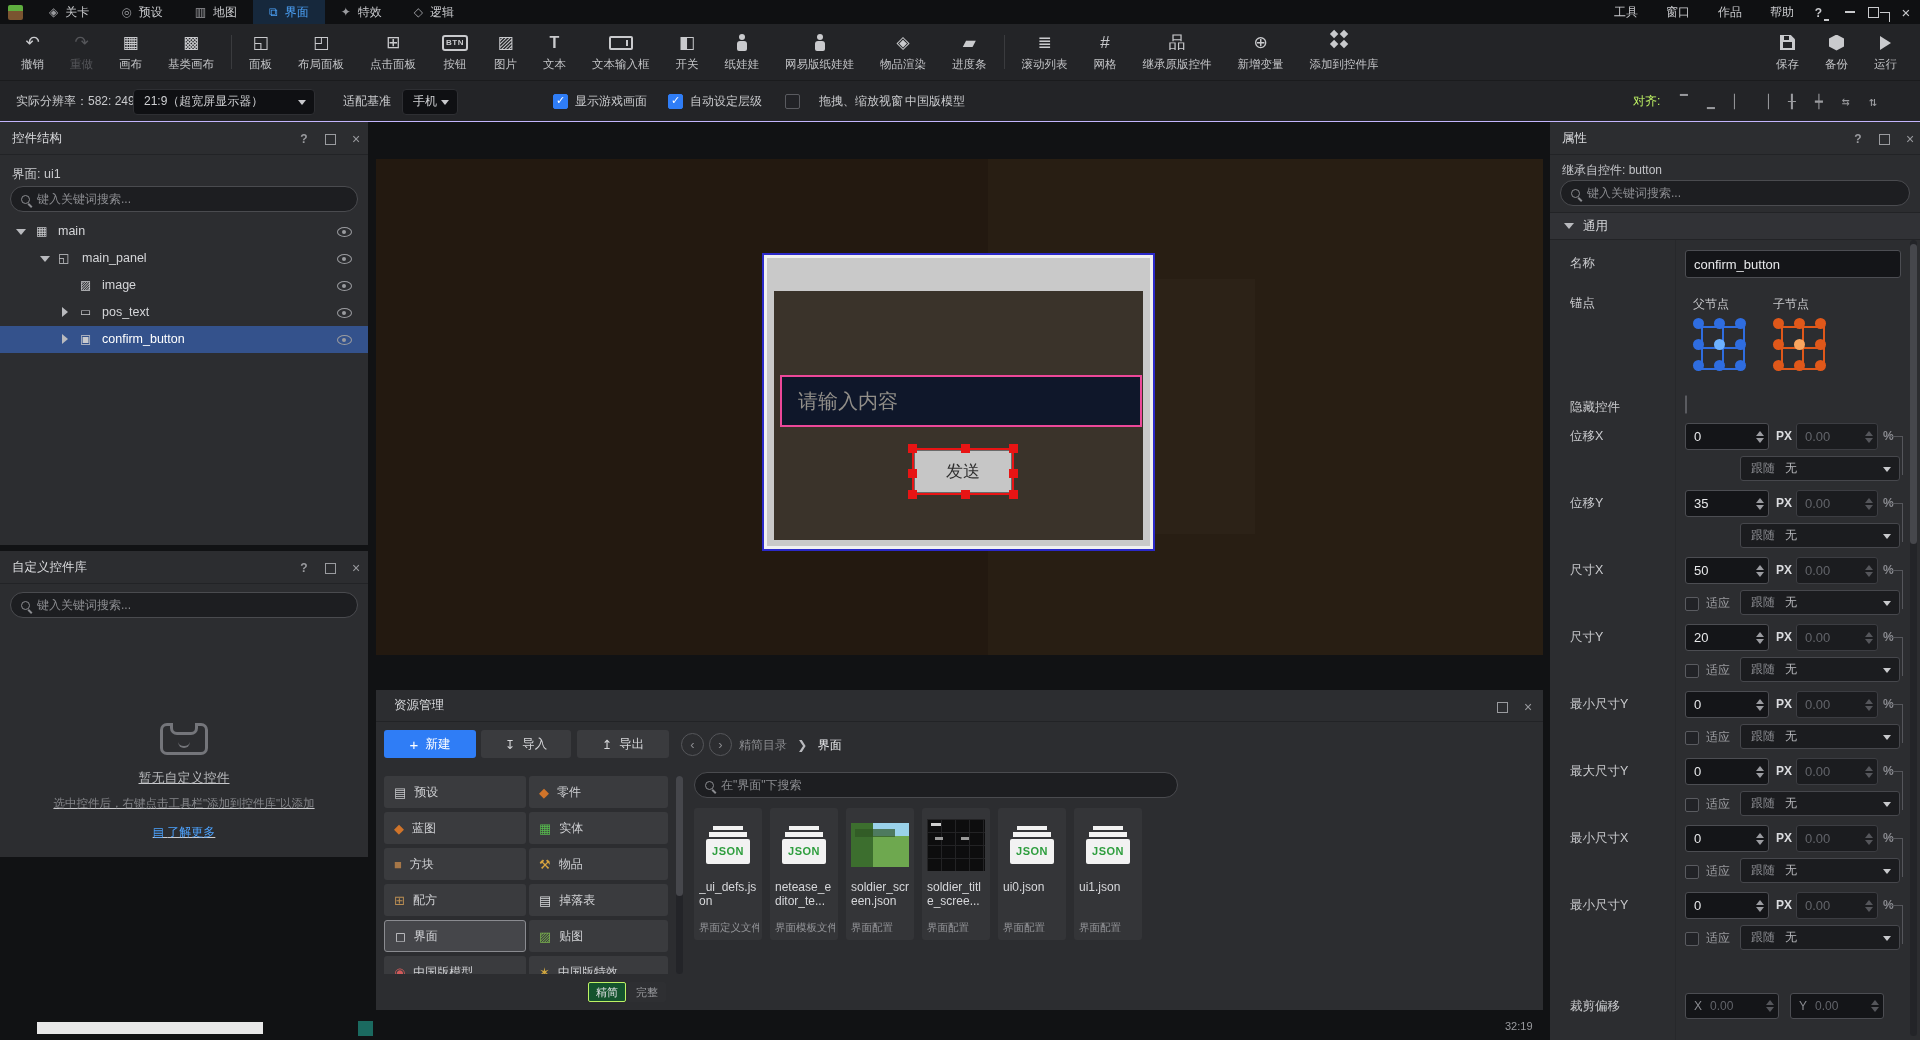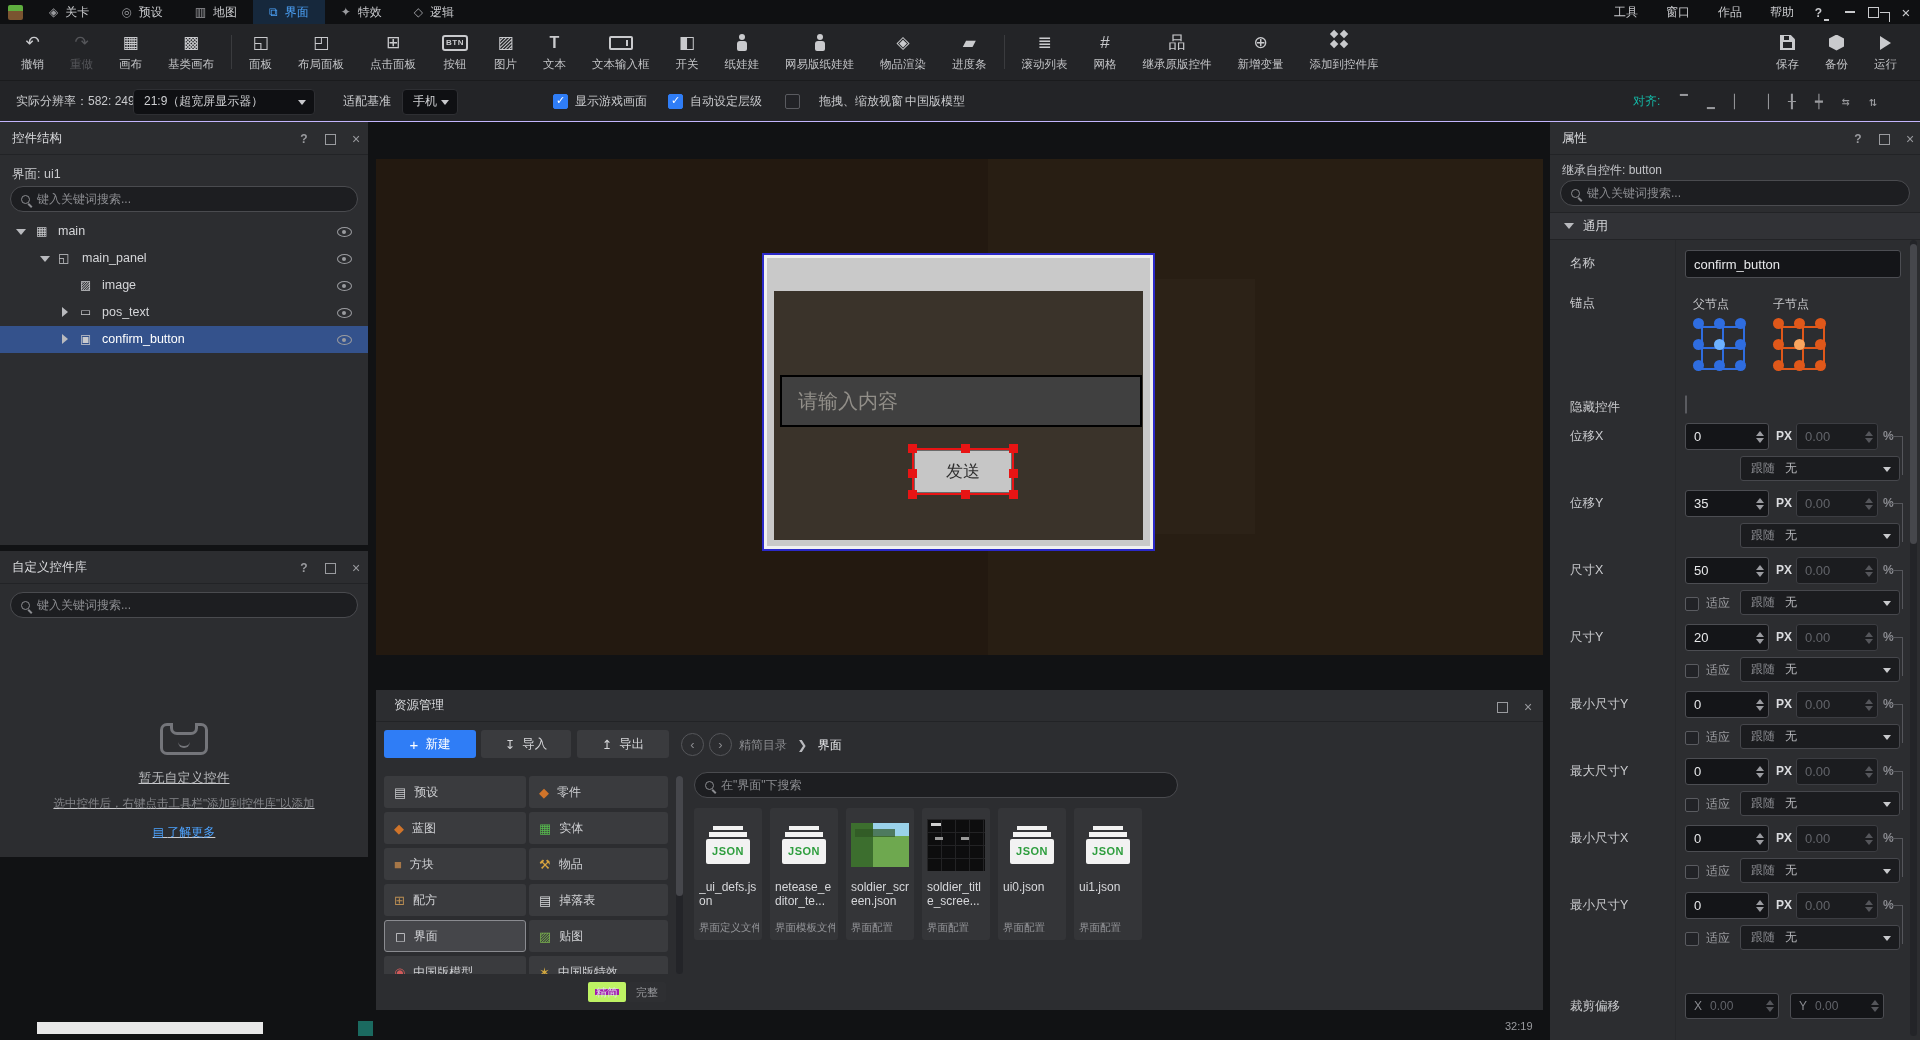--- a/index.html
+++ b/index.html
@@ -83,21 +83,21 @@
 
   
   .tray { width:48px; height:32px; border:3px solid #74757a; border-radius:7px; position:relative; margin:0 auto; }
   .tray::before { content:""; position:absolute; left:7px; right:7px; top:-3px; height:9px; border:3px solid #74757a; border-top:none; border-radius:0 0 7px 7px; background:#2c2d30; }
   .tray::after { content:""; position:absolute; left:15px; bottom:4px; width:12px; height:6px; border-bottom:2.5px solid #74757a; border-radius:0 0 10px 10px; }
 
   
   .canvas { position:absolute; left:376px; top:159px; width:1167px; height:496px; background:#261c12; overflow:hidden; }
   .dlg { position:absolute; left:386px; top:94px; width:393px; height:298px; background:#c9c9c9; border:2px solid var(--dialog_selection); box-shadow:inset 0 0 0 3px #f0f0f0; }
   .dlg-body { position:absolute; left:10px; right:10px; top:36px; bottom:9px; background:#3a332a; }
-  .dlg-input { position:absolute; left:16px; top:120px; width:362px; height:52px; background:#404040; border:2px solid #000000; display:flex; align-items:center; padding-left:16px; font-size:20px; color:#928f89; }
+  .dlg-input { position:absolute; left:16px; top:120px; width:362px; height:52px; background:#0f172a; border:2px solid #ec4899; display:flex; align-items:center; padding-left:16px; font-size:20px; color:#928f89; }
   .btn-sel { position:absolute; left:148px; top:193px; width:102px; height:47px; border:2px solid var(--selection_red); }
   .dlg-btn { position:absolute; inset:0; background:#c6c6c6; border:1px solid #6a6a6a; display:flex; align-items:center; justify-content:center; font-size:17px; color:#2f2f2f; }
   .hnd { position:absolute; width:9px; height:9px; background:var(--selection_red); }
 
   
   .rbtn { height:28px; border-radius:3px; background:#3a3b3e; color:#d6d7da; font-size:12.5px; display:flex; align-items:center; justify-content:center; gap:7px; position:absolute; top:40px; }
   .rbtn.blue { background:var(--accent_blue); color:#fff; }
   .navc { position:absolute; top:43px; width:23px; height:23px; border:1px solid #55565a; border-radius:50%; color:#8a8b8f; display:flex; align-items:center; justify-content:center; font-size:13px; }
   .navc.l::before { content:"‹"; } .navc.r::before { content:"›"; }
   .catbtn { position:absolute; height:32px; border-radius:3px; background:#3a3b3e; display:flex; align-items:center; gap:8px; padding:0 10px; font-size:12px; color:#d0d1d4; }
@@ -367,21 +367,21 @@
         <span>自动设定层级</span>
       </div>
     <div class="t2" style="left:785px;gap:12px;">
         <span class="cb"></span>
         <span>拖拽、缩放视窗</span>
       </div>
     <div class="t2" style="left:905px;">
         <span>中国版模型</span>
       </div>
     <div class="t2" style="left:1633px;">
-        <span style="color:#14b8a6;">对齐:</span>
+        <span style="color:#bef264;">对齐:</span>
       </div>
     <div class="t2" style="left:1668px;">
       <span class="alico">▔</span>
       <span class="alico">▁</span>
       <span class="alico">▏</span>
       <span class="alico">▕</span>
       <span class="alico">╂</span>
       <span class="alico">┿</span>
       <span class="alico">⇆</span>
       <span class="alico">⇅</span>
@@ -550,21 +550,21 @@
           <span>中国版模型</span>
         </div>
       <div class="catbtn" style="left:145px;top:180px;width:139px;">
           <span class="cg" style="color: rgb(208, 166, 63);">✶</span>
           <span>中国版特效</span>
         </div>
     </div>
     <div class="sbar" style="left:300px;top:86px;height:198px;right:auto;">
         <span class="sthumb" style="top:0;height:120px;"></span>
       </div>
-    <div class="togglebtn" style="left:212px;background:#a21caf;border:7px solid #bef264;color:#e0e1e4;">
+    <div class="togglebtn" style="left:212px;background:#14532d;border:1px solid #bef264;color:#e0e1e4;">
         <span>精简</span>
       </div>
     <div class="togglebtn" style="left:252px;background:#2e2f32;color:#9a9b9f;">
         <span>完整</span>
       </div>
 
     <div class="searchpill" style="left:318px;top:82px;width:484px;">
       <span class="mag"></span>
       <input placeholder="在&quot;界面&quot;下搜索" style="">
     </div>

